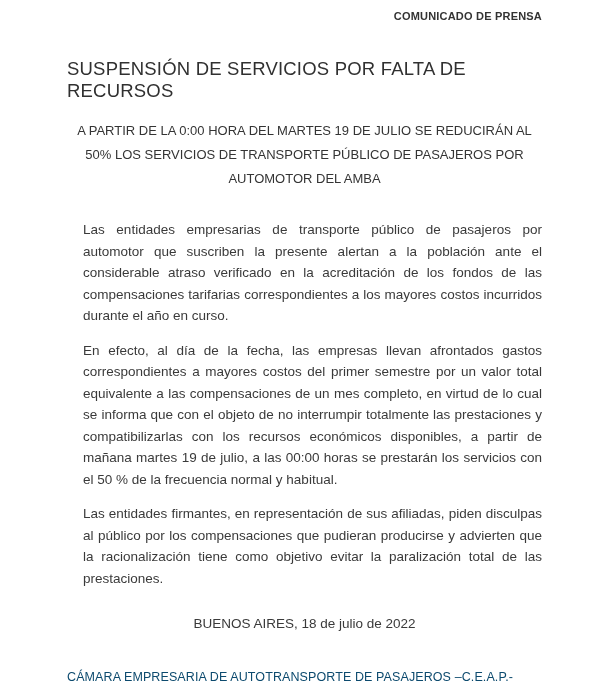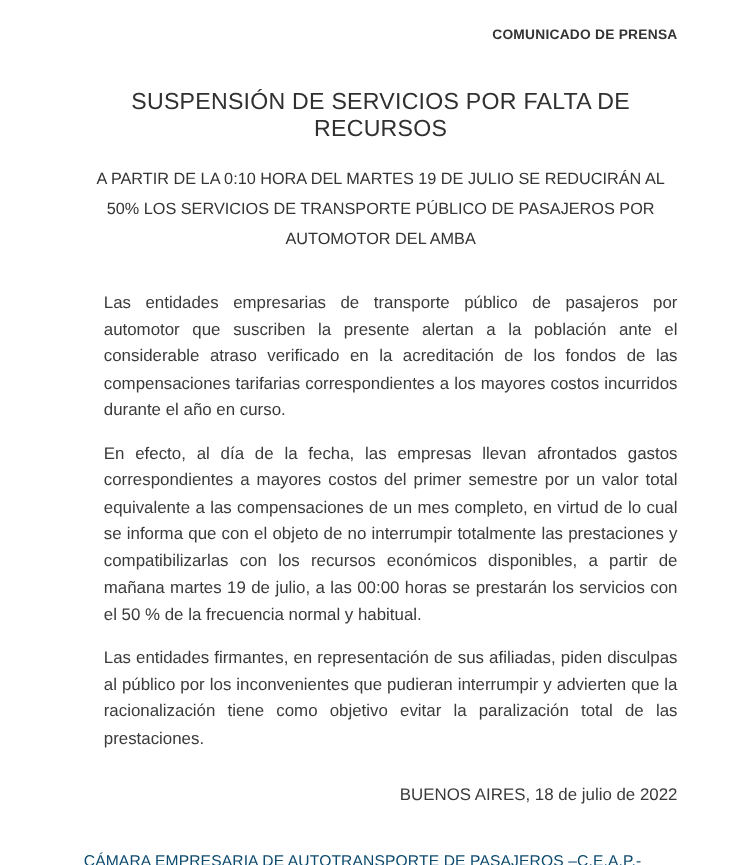--- a/index.html
+++ b/index.html
@@ -8,33 +8,33 @@
     background: #ffffff;
   }
   .page {
     position: relative;
     width: 600px;
     height: 692px;
     background: #ffffff;
     font-family: "Liberation Sans", sans-serif;
     color: #3a3a3a;
     box-sizing: border-box;
-    padding: 16px 58px 0 67px;
+    padding: 4px 58px 0 67px;
     overflow: hidden;
   }
   .kicker {
     text-align: right;
     font-size: 11px;
     font-weight: bold;
     letter-spacing: 0.2px;
     color: #333333;
     margin: 6px 0 0 0;
   }
   .title {
-    text-align: center;
+    text-align: left;
     font-size: 18.5px;
     font-weight: normal;
     color: #303030;
     margin: 36px 0 0 0;
     letter-spacing: 0.2px;
   }
   .subtitle {
     text-align: center;
     font-size: 13px;
     font-weight: normal;
@@ -46,21 +46,21 @@
     text-align: justify;
     font-size: 13.5px;
     line-height: 21.5px;
     color: #3a3a3a;
     margin: 0 0 13px 16px;
   }
   .body-para:first-of-type {
     margin-top: 28px;
   }
   .dateline {
-    text-align: right;
+    text-align: center;
     font-size: 13.5px;
     color: #3a3a3a;
     margin-top: 27px;
   }
   .signatories {
     margin-top: 39px;
   }
   .signatory {
     font-size: 12.5px;
     color: #0c4a6e;
@@ -70,27 +70,27 @@
 </style>
 </head>
 <body>
 
 <div class="page">
 
   <div class="kicker">COMUNICADO DE PRENSA</div>
 
   <h1 class="title">SUSPENSIÓN DE SERVICIOS POR FALTA DE RECURSOS</h1>
 
-  <h2 class="subtitle">A PARTIR DE LA 0:10 HORA DEL MARTES 19 DE JULIO SE REDUCIRÁN AL 50% LOS SERVICIOS DE TRANSPORTE PÚBLICO DE PASAJEROS POR AUTOMOTOR DEL AMBA</h2>
+  <h2 class="subtitle">A PARTIR DE LA 0:00 HORA DEL MARTES 19 DE JULIO SE REDUCIRÁN AL 50% LOS SERVICIOS DE TRANSPORTE PÚBLICO DE PASAJEROS POR AUTOMOTOR DEL AMBA</h2>
 
   <p class="body-para">Las entidades empresarias de transporte público de pasajeros por automotor que suscriben la presente alertan a la población ante el considerable atraso verificado en la acreditación de los fondos de las compensaciones tarifarias correspondientes a los mayores costos incurridos durante el año en curso.</p>
 
   <p class="body-para">En efecto, al día de la fecha, las empresas llevan afrontados gastos correspondientes a mayores costos del primer semestre por un valor total equivalente a las compensaciones de un mes completo, en virtud de lo cual se informa que con el objeto de no interrumpir totalmente las prestaciones y compatibilizarlas con los recursos económicos disponibles, a partir de mañana martes 19 de julio, a las 00:00 horas se prestarán los servicios con el 50 % de la frecuencia normal y habitual.</p>
 
-  <p class="body-para">Las entidades firmantes, en representación de sus afiliadas, piden disculpas al público por los inconvenientes que pudieran interrumpir y advierten que la racionalización tiene como objetivo evitar la paralización total de las prestaciones.</p>
+  <p class="body-para">Las entidades firmantes, en representación de sus afiliadas, piden disculpas al público por los compensaciones que pudieran producirse y advierten que la racionalización tiene como objetivo evitar la paralización total de las prestaciones.</p>
 
   <div class="dateline">BUENOS AIRES, 18 de julio de 2022</div>
 
   <div class="signatories">
     <div class="signatory">CÁMARA EMPRESARIA DE AUTOTRANSPORTE DE PASAJEROS –C.E.A.P.-</div>
     <div class="signatory">CÁMARA EMPRESARIA DEL TRANSPORTE URBANO DE BUENOS AIRES –C.E.T.U.B.A.-</div>
 
   </div>
 
 </div>

